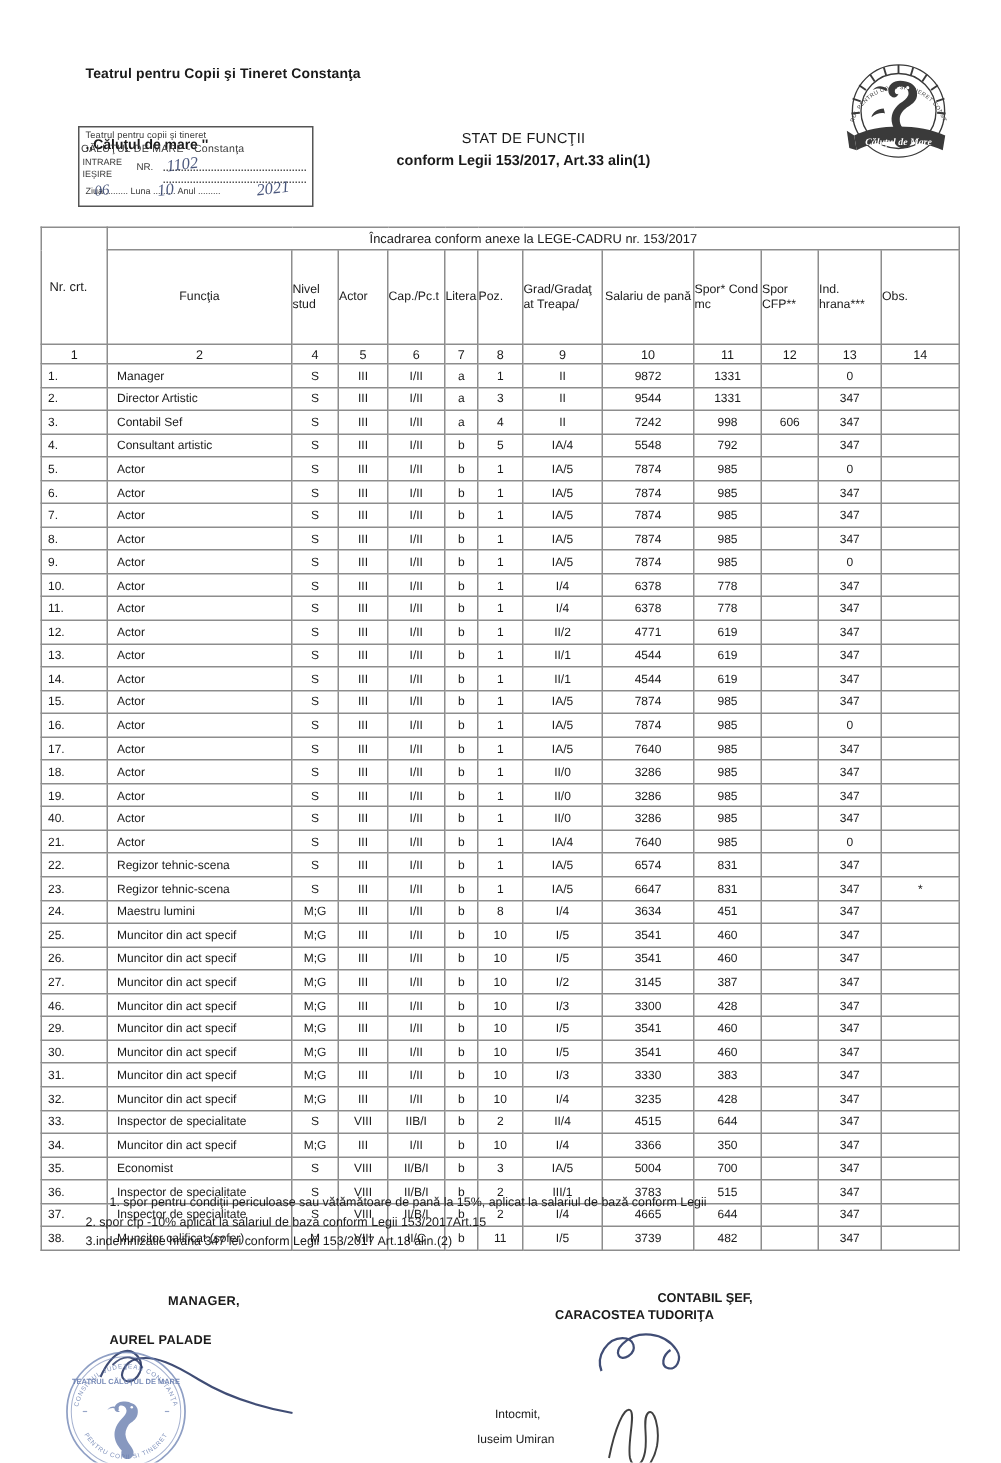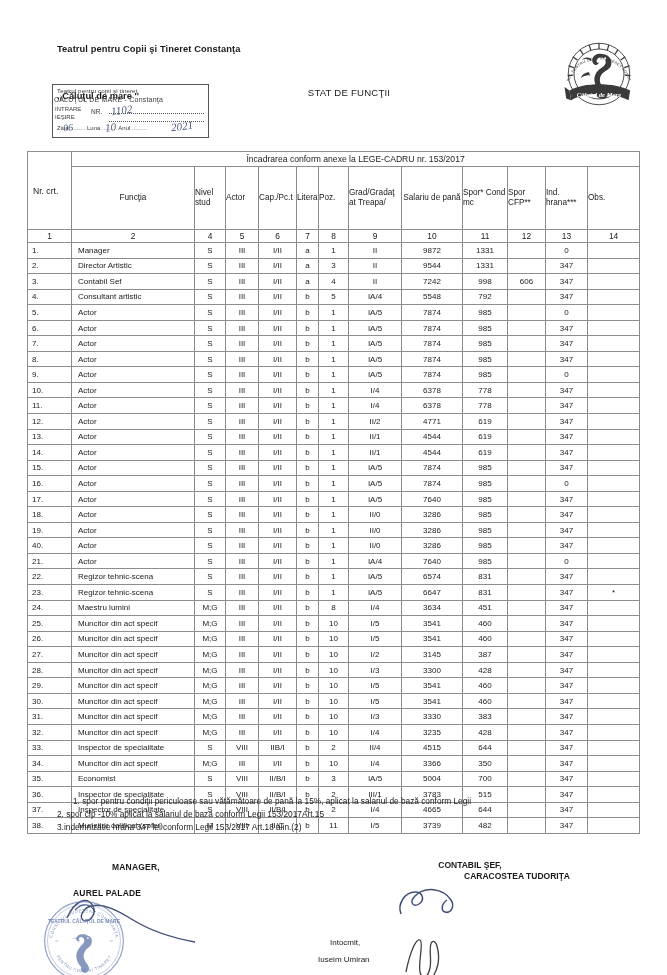--- a/index.html
+++ b/index.html
@@ -187,21 +187,21 @@
   .sig-mgr-name {
     position: absolute; left: 73px; top: 888px;
     font-size: 8.5px; font-weight: bold; letter-spacing: .2px;
   }
   .sig-acc-label {
     position: absolute; left: 390px; top: 860px;
     font-size: 8.5px; font-weight: bold; text-align: center; width: 160px;
   }
   .sig-acc-name {
     position: absolute; left: 370px; top: 871px;
-    font-size: 8.5px; font-weight: bold; text-align: right; width: 200px;
+    font-size: 8.5px; font-weight: bold; text-align: left; width: 200px;
   }
   .sig-drawn-label {
     position: absolute; left: 330px; top: 938px;
     font-size: 8px;
   }
   .sig-drawn-name {
     position: absolute; left: 318px; top: 955px;
     font-size: 8px;
   }
 
@@ -235,20 +235,21 @@
     <div class="stamp-dots2"></div>
     <div class="stamp-bottom">Ziua ......... Luna ......... Anul .........</div>
     <div class="stamp-ink" style="left:58px; top:19px;">1102</div>
     <div class="stamp-ink" style="left:10px; top:37px; font-size:10px;">06</div>
     <div class="stamp-ink" style="left:52px; top:36px;">10</div>
     <div class="stamp-ink" style="left:118px; top:35px;">2021</div>
   </div>
 
   <div class="title-block">
     <div class="title-l1">STAT DE FUNCŢII</div>
+    <div class="title-l3">conform Legii 153/2017, Art.33 alin(1)</div>
   </div>
 
   <div class="logo">
     <svg viewBox="0 0 100 100" width="82" height="82">
       <defs>
         <path id="arcTop" d="M 14,58 A 38,38 0 0 1 86,58" fill="none"></path>
       </defs>
 
       <g stroke="#3a3a3a" stroke-width="1.1" fill="none">
         <circle cx="50" cy="50" r="37.5"></circle>
@@ -744,21 +745,21 @@
             <td>b</td>
             <td>10</td>
             <td>I/2</td>
             <td>3145</td>
             <td class="b">387</td>
             <td></td>
             <td>347</td>
             <td></td>
           </tr>
           <tr>
-            <td class="c-nr">28.</td>
+            <td class="c-nr">46.</td>
             <td class="c-fn">Muncitor din act specif</td>
             <td>M;G</td>
             <td>III</td>
             <td>I/II</td>
             <td>b</td>
             <td>10</td>
             <td>I/3</td>
             <td>3300</td>
             <td class="b">428</td>
             <td></td>

